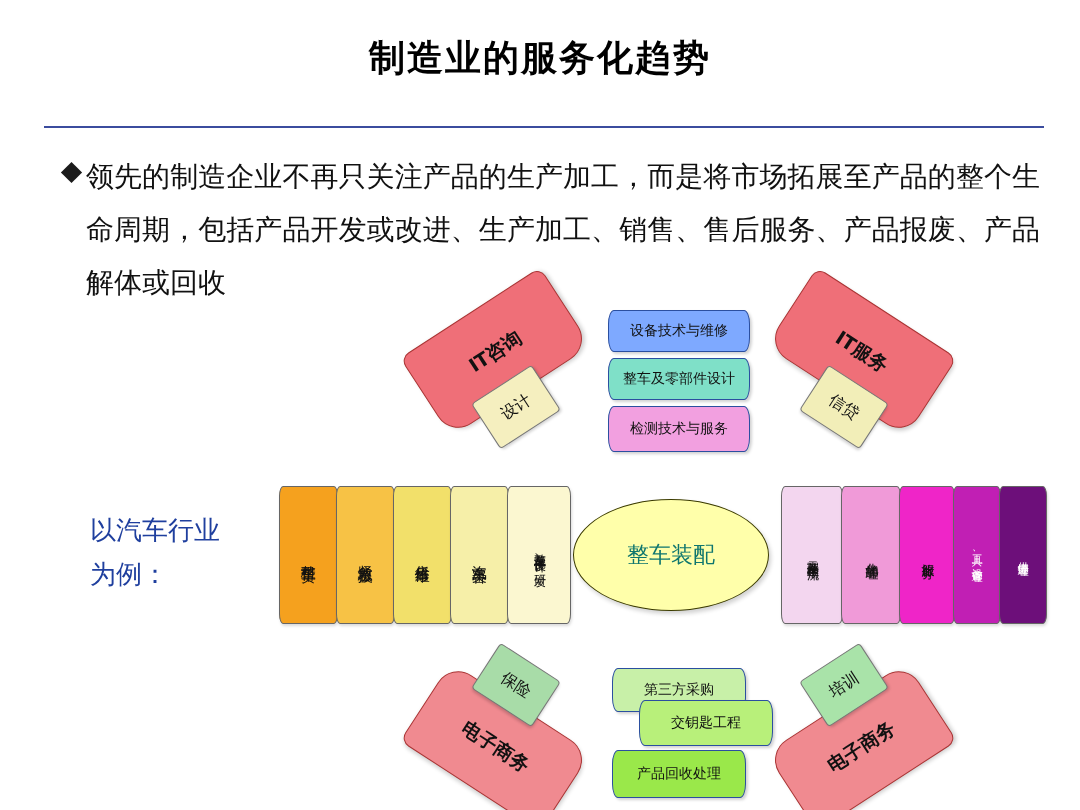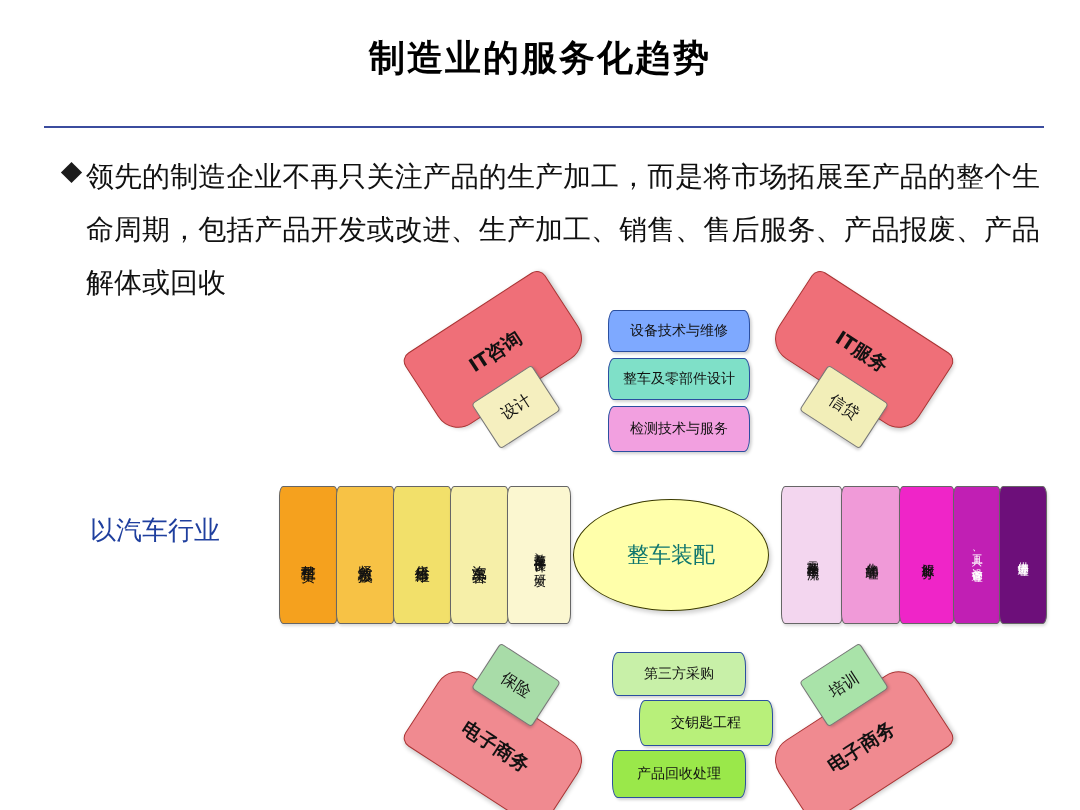--- a/index.html
+++ b/index.html
@@ -114,37 +114,38 @@
 <div class="slide-title">制造业的服务化趋势</div>
 <div class="title-rule"></div>
 
 <div class="bullet-wrap">
   <div class="bullet-marker"></div>
   <div class="bullet-text">领先的制造企业不再只关注产品的生产加工，而是将市场拓展至产品的整个生命周期，包括产品开发或改进、生产加工、销售、售后服务、产品报废、产品解体或回收</div>
 </div>
 
 <div class="left-caption">
   <div>以汽车行业</div>
+  <div>为例：</div>
 </div>
 
 <div class="diagram">
 
   <div class="center-oval">整车装配</div>
 
   <div class="stack" style="left:608px;top:10px;width:140px;height:40px;background:#7ea9ff;">
     <span>设备技术与维修</span>
   </div>
   <div class="stack" style="left:608px;top:58px;width:140px;height:40px;background:#7fe0c8;">
     <span>整车及零部件设计</span>
   </div>
   <div class="stack" style="left:608px;top:106px;width:140px;height:44px;background:#f2a0e0;">
     <span>检测技术与服务</span>
   </div>
 
-  <div class="stack" style="left:612px;top:352px;width:132px;height:42px;background:#c8f0a8;">
+  <div class="stack" style="left:612px;top:368px;width:132px;height:42px;background:#c8f0a8;">
     <span>第三方采购</span>
   </div>
   <div class="stack" style="left:639px;top:400px;width:132px;height:44px;background:#b8f07a;">
     <span>交钥匙工程</span>
   </div>
   <div class="stack" style="left:612px;top:450px;width:132px;height:46px;background:#9ae84a;">
     <span>产品回收处理</span>
   </div>
 
   <div class="arm-cell" style="left:279px;width:57px;background:#f5a11e;">

